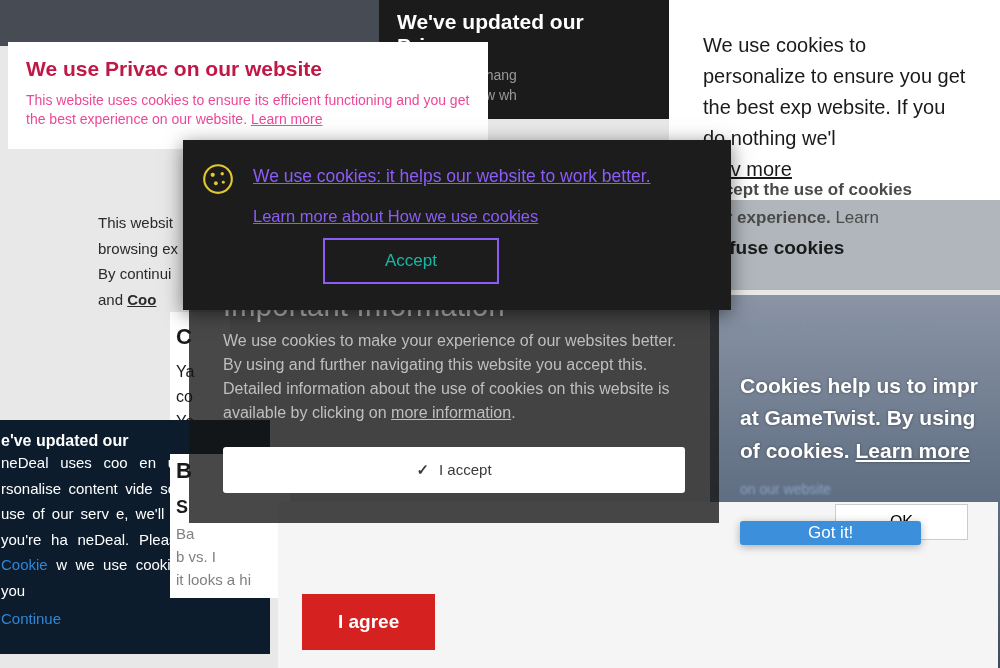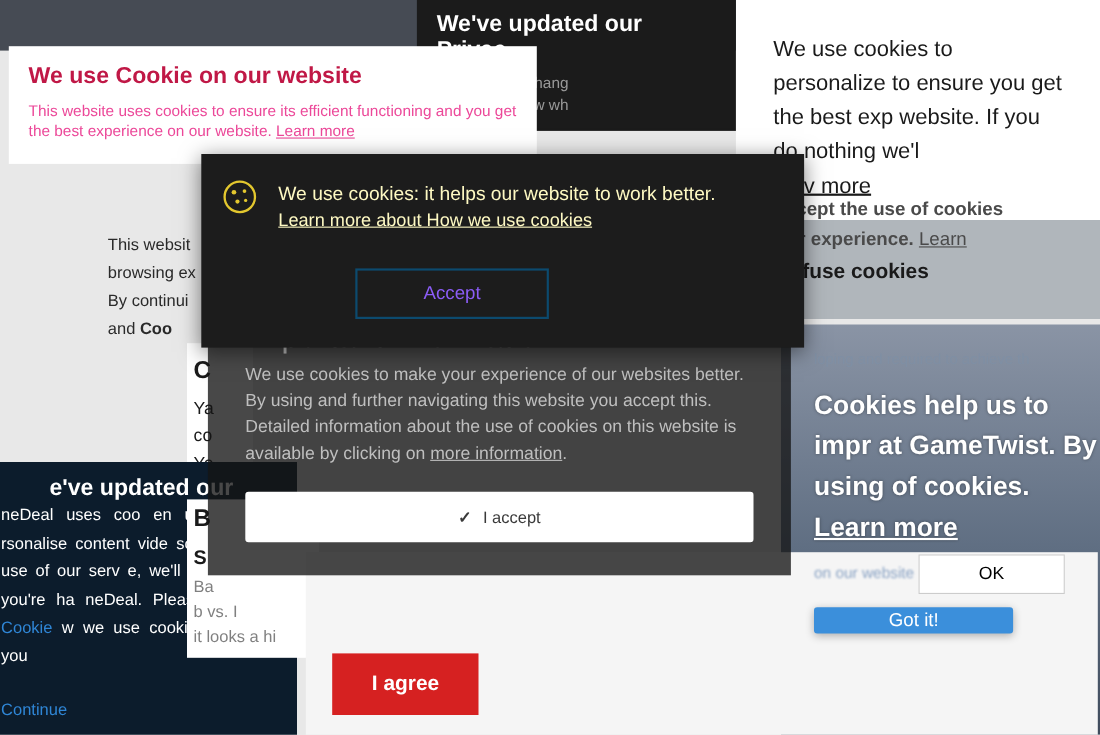--- a/index.html
+++ b/index.html
@@ -16,69 +16,69 @@
     .banner2 h2 { color: #fff; font-size: 21px; font-weight: bold; margin-bottom: 8px; }
     .banner2 p { color: #999; font-size: 14px; line-height: 1.4; }
 
     
     .banner3 { position: absolute; left: 669px; top: 0; right: 0; background: #fff; padding: 30px 34px 15px; }
     .banner3 p { color: #1a1a1a; font-size: 20px; line-height: 1.55; }
     .banner3 .lm { text-decoration: underline; }
 
     
     .banner4 { position: absolute; left: 705px; top: 176px; width: 300px; color:#4a4a4a; font-size:17px; font-weight:bold; line-height:1.65; }
-    .banner4 span.u { text-decoration: underline; font-weight: normal; }
+    .banner4 span.u { font-weight: normal; }
     .banner4 .refuse { color:#1a1a1a; font-size:19px; }
 
     
     .frag1 { position: absolute; left: 98px; top: 210px; width: 90px; color: #2a2a2a; font-size: 15px; line-height: 1.7; }
-    .frag1 .u { font-weight: bold; }
+    .frag1 .u { text-decoration: underline; font-weight: bold; }
 
     
     .banner5 { position: absolute; left: 183px; top: 140px; width: 548px; background: #1c1c1c; padding: 26px 30px 26px 70px; box-shadow: 0 4px 18px rgba(0,0,0,0.5); }
     .banner5 .cookie-ico { position:absolute; left: 18px; top: 22px; width: 34px; height: 34px; }
-    .banner5 p { color: #fef9c3; font-size: 17.5px; }
-    .banner5 .lm { text-decoration: underline; display: inline-block; margin-top: 4px; font-size: 16.5px; }
-    .banner5 button { margin: 34px 0 0 70px; background: transparent; border: 2px solid #0c4a6e; color:#8b5cf6; font-size:17px; padding: 11px 60px; cursor:pointer; }
+    .banner5 p { color: #8b5cf6; font-size: 17.5px; text-decoration: underline; }
+    .banner5 .lm { text-decoration: underline; display: inline-block; margin-top: 20px; font-size: 16.5px; }
+    .banner5 button { margin: 11px 0 0 70px; background: transparent; border: 2px solid #8b5cf6; color:#14b8a6; font-size:17px; padding: 11px 60px; cursor:pointer; }
 
     
     .banner6 { position: absolute; left: 189px; top: 280px; width: 530px; background: rgba(20,20,20,0.78); padding: 10px 34px 30px; }
     .banner6 h2 { color: #fff; font-size: 29px; font-weight: 400; letter-spacing: 0.3px; opacity:0.6; filter: blur(0.6px); margin-bottom: 6px; }
     .banner6 p { color: #bfbfbf; font-size: 16px; line-height: 1.5; }
     .banner6 .mi { text-decoration: underline; }
     .banner6 button { width: 100%; margin-top: 22px; background: #fff; border: none; border-radius: 3px; padding: 14px; font-size: 15px; color:#3a3a3a; cursor: pointer; }
     .check { display:inline-block; margin-right:10px; font-weight:bold; }
 
     
     .frag2 { position: absolute; left: 170px; top: 312px; width: 60px; color: #1a1a1a; background:#fff; font-size:16px; line-height:1.55; padding:8px 0 8px 6px; }
     .frag2 h3 { font-size: 22px; font-weight: bold; margin-bottom: 6px; }
 
     
     .banner7 { position: absolute; left: 0; top: 420px; width: 270px; background: #0c1c2c; padding: 12px 14px 22px 1px; }
-    .banner7 h3 { color: #fff; font-size: 21px; font-weight: bold; text-align: center; }
+    .banner7 h3 { color: #fff; font-size: 16px; font-weight: bold; }
     .banner7 p { color: #fff; font-size: 15px; line-height: 1.7; text-align: justify; }
     .banner7 .cp { color:#2f86d6; }
-    .banner7 .cont { color:#2f86d6; display:inline-block; margin-top:24px; }
+    .banner7 .cont { color:#2f86d6; display:inline-block; margin-top:3px; }
 
     
     .frag3 { position: absolute; left: 170px; top: 454px; width: 120px; color: #1a1a1a; background:#fff; font-size:15px; line-height:1.55; padding:0 0 6px 6px; }
     .frag3 h3 { font-size: 22px; font-weight: bold;}
     .frag3 h4 { font-size: 18px; font-weight: bold; margin-top:6px; }
     .frag3 .gray { color:#808080; }
 
     
     .banner8 { position:absolute; left: 278px; top: 502px; width: 720px; background:#f5f5f5; padding: 70px 24px 28px 24px;}
     .banner8 .ok { position:absolute; right:30px; top: 2px; background:#fff; border:1px solid #ccc; padding:8px 54px; font-size:16px; cursor:pointer; }
     .banner8 p { color:#3a3a3a; font-size:19px; text-align:left; }
     .banner8 .agree { margin-top: 22px; background:#d62121; color:#fff; border:none; font-size:19px; font-weight:bold; padding:17px 36px; cursor:pointer; }
 
     
     .banner9 { position:absolute; left: 740px; top: 310px; right:0; color:#fff; font-size:15px; padding-top:6px;}
     .banner9 .toprow { color:#7f8fa4; font-size:13.5px; filter: blur(0.7px); line-height:1.6; }
-    .banner9 .main { font-size:24px; font-weight:bold; line-height:1.55; margin-top:12px; text-shadow:0 0 3px rgba(0,0,0,0.4);}
+    .banner9 .main { font-size:21px; font-weight:bold; line-height:1.55; margin-top:32px; text-shadow:0 0 3px rgba(0,0,0,0.4);}
     .banner9 .lm { text-decoration: underline; }
     .banner9 .blurry { color:#8aa3c4; font-size:14px; filter: blur(0.9px); margin-top:14px; }
     .banner9 button { margin-top:24px; background:#3b8fdb; color:#fff; border:none; font-size:17px; padding:2px 68px; border-radius:3px; cursor:pointer; box-shadow: 0 2px 8px rgba(0,0,0,0.3);}
     .bg9 { position:absolute; left: 710px; top: 295px; right:0; bottom:0; background: linear-gradient(180deg, #8a94a5 0%, #5f6e82 55%, #3f4b5c 100%); z-index:-1; }
     .bg9b { position:absolute; left: 0; top: 0; right:0; height: 46px; background:#464b54; z-index:-2;}
 
     
     .bluebar { position:absolute; left: 318px; top: 140px; width: 140px; height: 6px; background:#1a7fd4; }
 
     
@@ -108,21 +108,21 @@
 
 <div class="banner2">
   <h2>We've updated our Privac</h2>
   <p>
     <span>ne important chang</span><br>
     <span>ant you to know wh</span>
   </p>
 </div>
 
 <div class="banner1">
-  <h2>We use Cookie on our website</h2>
+  <h2>We use Privac on our website</h2>
   <p>
     <span>This website uses cookies to ensure its efficient functioning and you get the best experience on our website. </span><span class="lm">Learn more</span>
   </p>
 </div>
 <div class="bluebar"></div>
 
 <div class="frag1">
   <span>This websit</span><br>
   <span>browsing ex</span><br>
   <span>By continui</span><br>

